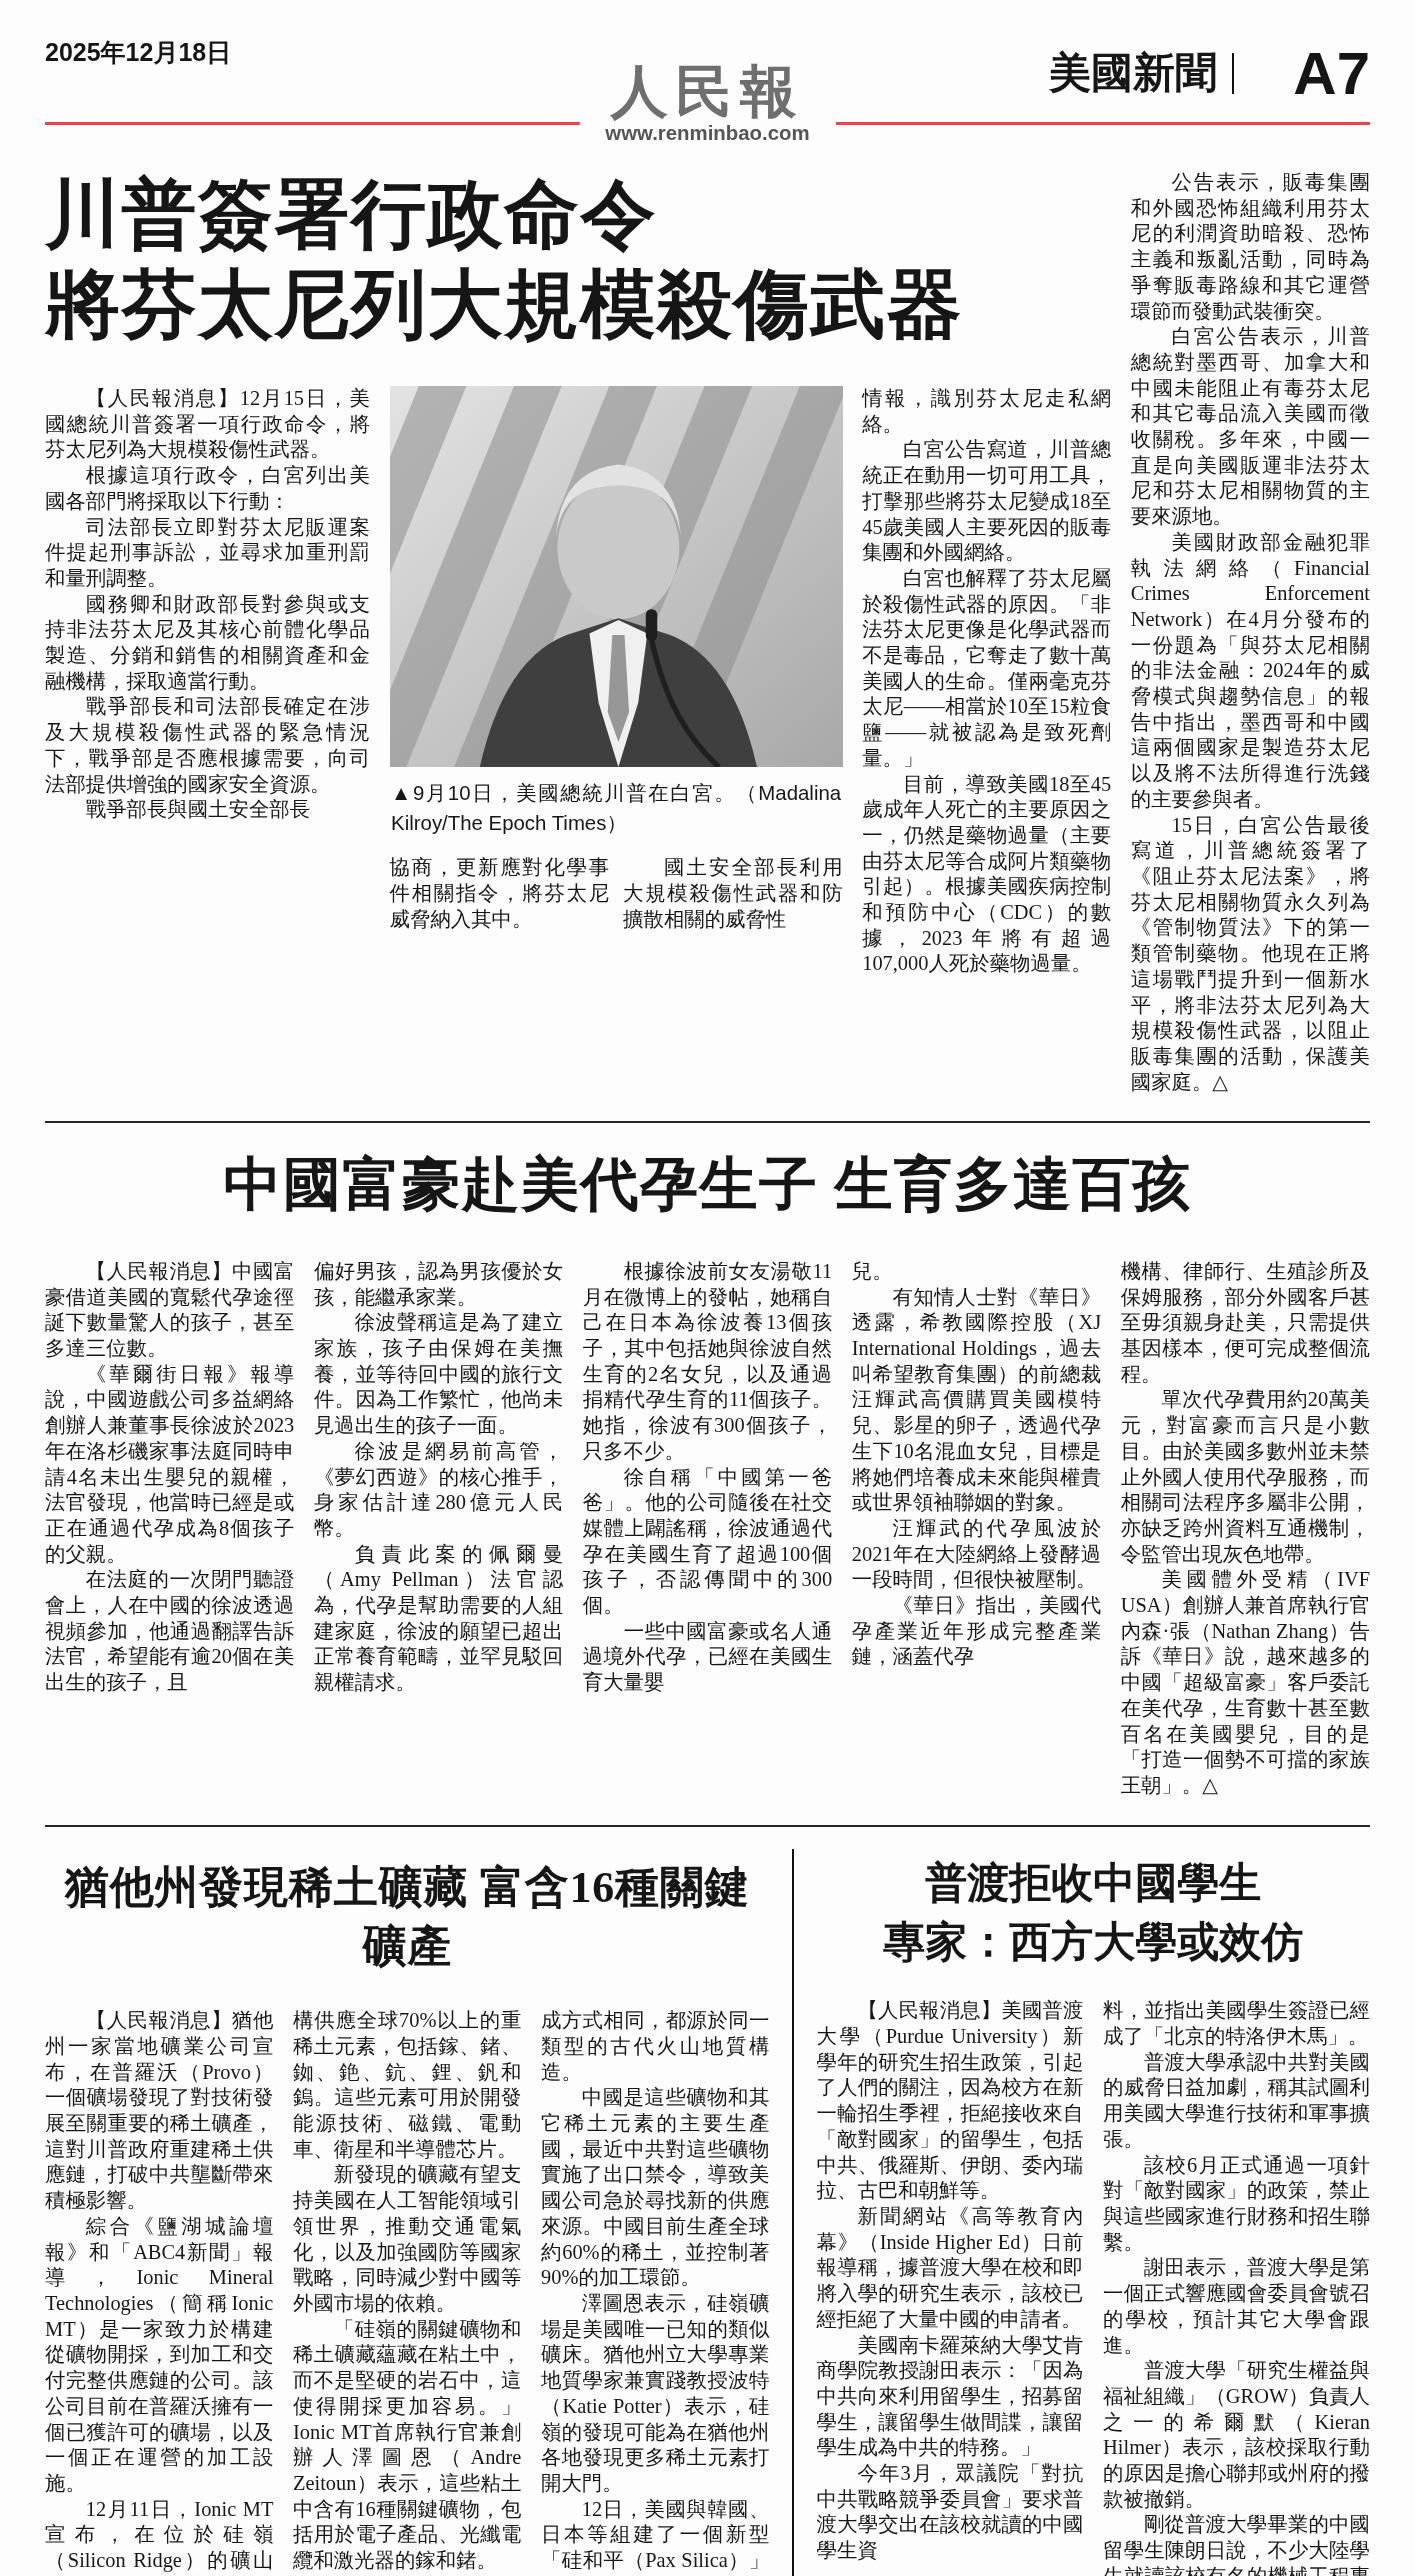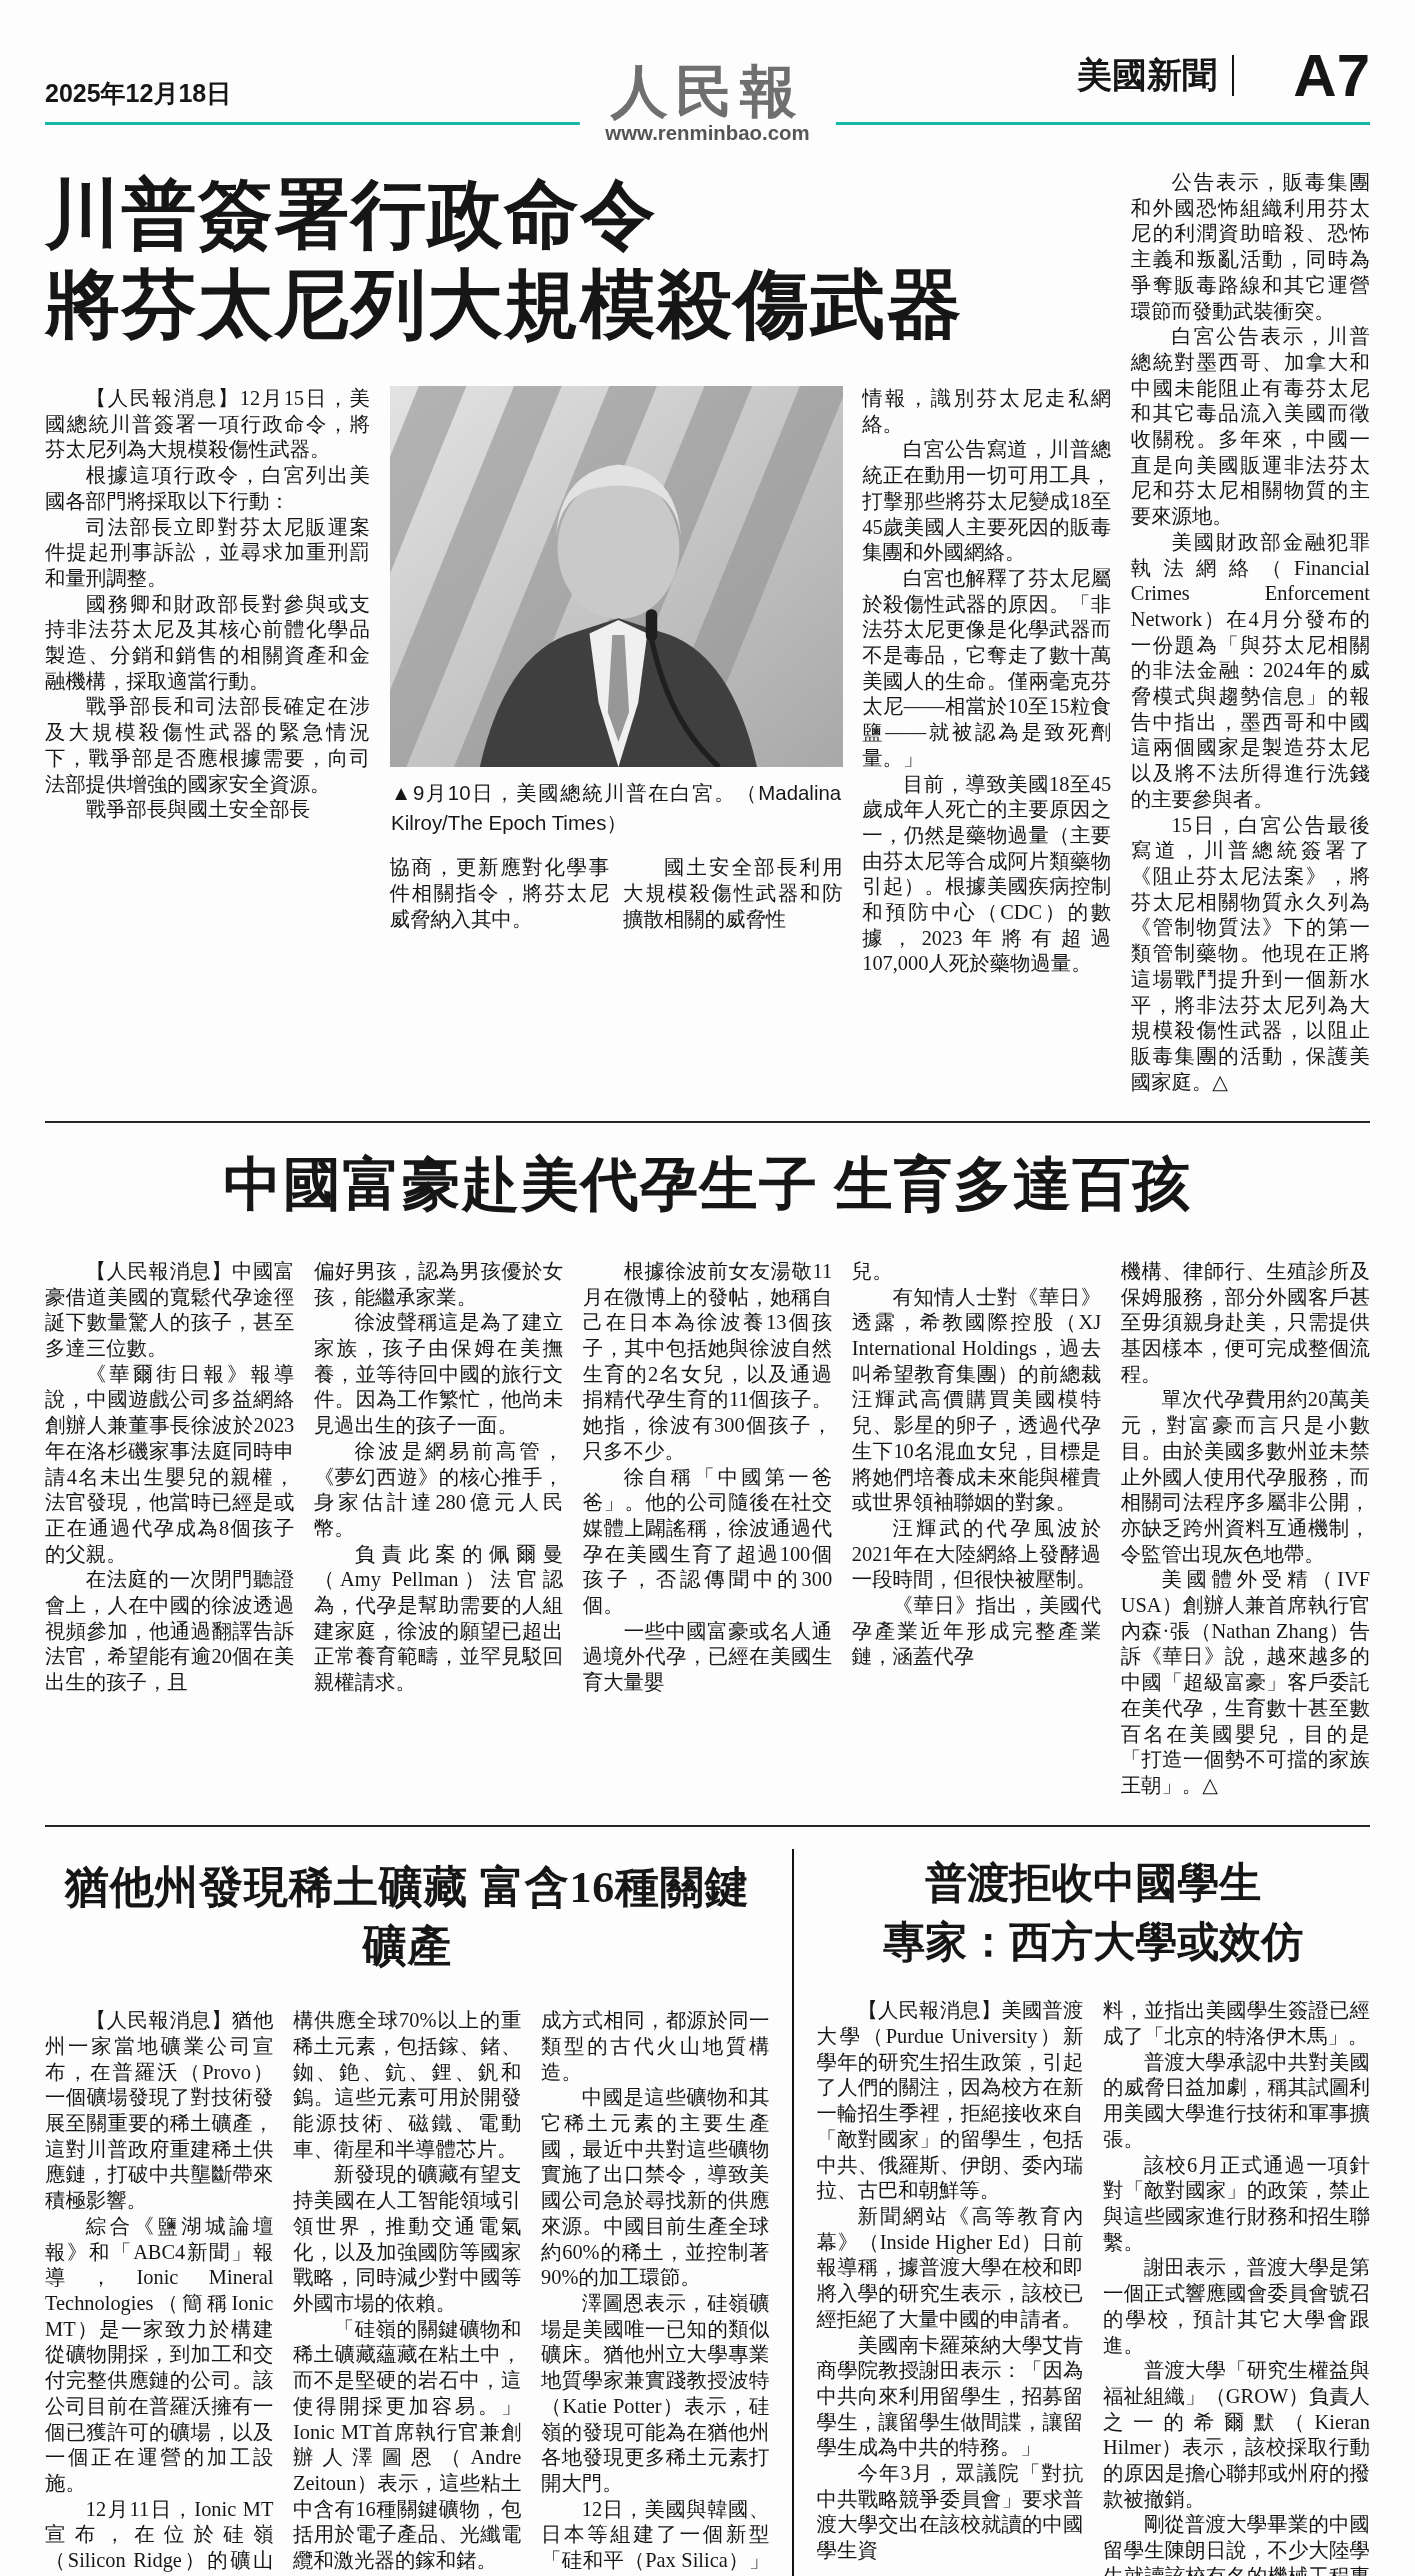--- a/index.html
+++ b/index.html
@@ -9,33 +9,33 @@
     box-sizing:border-box;
     padding:36px 45px 18px;
     background:#fdfdfd;
     color:#161616;
     font-family:"Liberation Serif","DejaVu Serif",serif;
     overflow:hidden;
   }
   
   .hd{
     position:relative;
-    display:flex;justify-content:space-between;align-items:flex-end;
-    border-bottom:3px solid #14b8a6;
+    display:flex;justify-content:space-between;
+    border-bottom:3px solid #ef4444;
     padding-bottom:12px;height:89px;box-sizing:border-box;
   }
   .hd-date{font-family:"Liberation Sans","DejaVu Sans",sans-serif;font-size:25px;font-weight:600;}
   .masthead{
     position:absolute;left:50%;bottom:-22.6px;transform:translateX(-50%);
     background:#fdfdfd;padding:0 26px;text-align:center;z-index:2;
   }
   .mast-logo{font-size:57px;font-weight:900;color:#6f6f6f;letter-spacing:7.5px;line-height:1.05;}
   .mast-url{font-family:"Liberation Sans","DejaVu Sans",sans-serif;font-size:20.4px;font-weight:700;color:#555;}
   .hd-right{display:flex;align-items:center;gap:15px;}
-  .hd-section{font-size:35px;font-weight:700;}
+  .hd-section{font-size:42px;font-weight:700;}
   .vbar{width:2.3px;height:41px;background:#111;}
   .hd-pageno{font-family:"Liberation Sans","DejaVu Sans",sans-serif;font-size:60px;font-weight:700;margin-left:44px;}
   
   .textcol p{margin:0;text-indent:2em;text-align:justify;font-size:20.4px;line-height:1.26;}
   .textcol p.cont{text-indent:0;}
   .divider{border:none;border-top:2.3px solid #262626;margin:26px 0 22.6px;}
   
   .art1{display:grid;grid-template-columns:325px 453px 249px 1fr;grid-template-rows:auto 1fr;column-gap:19.6px;margin-top:45px;}
   .head1{grid-column:1/4;grid-row:1;margin:0 0 36px;font-size:75px;line-height:1.2;font-weight:700;letter-spacing:1.5px;}
   .a1c1{grid-column:1;grid-row:2;}

